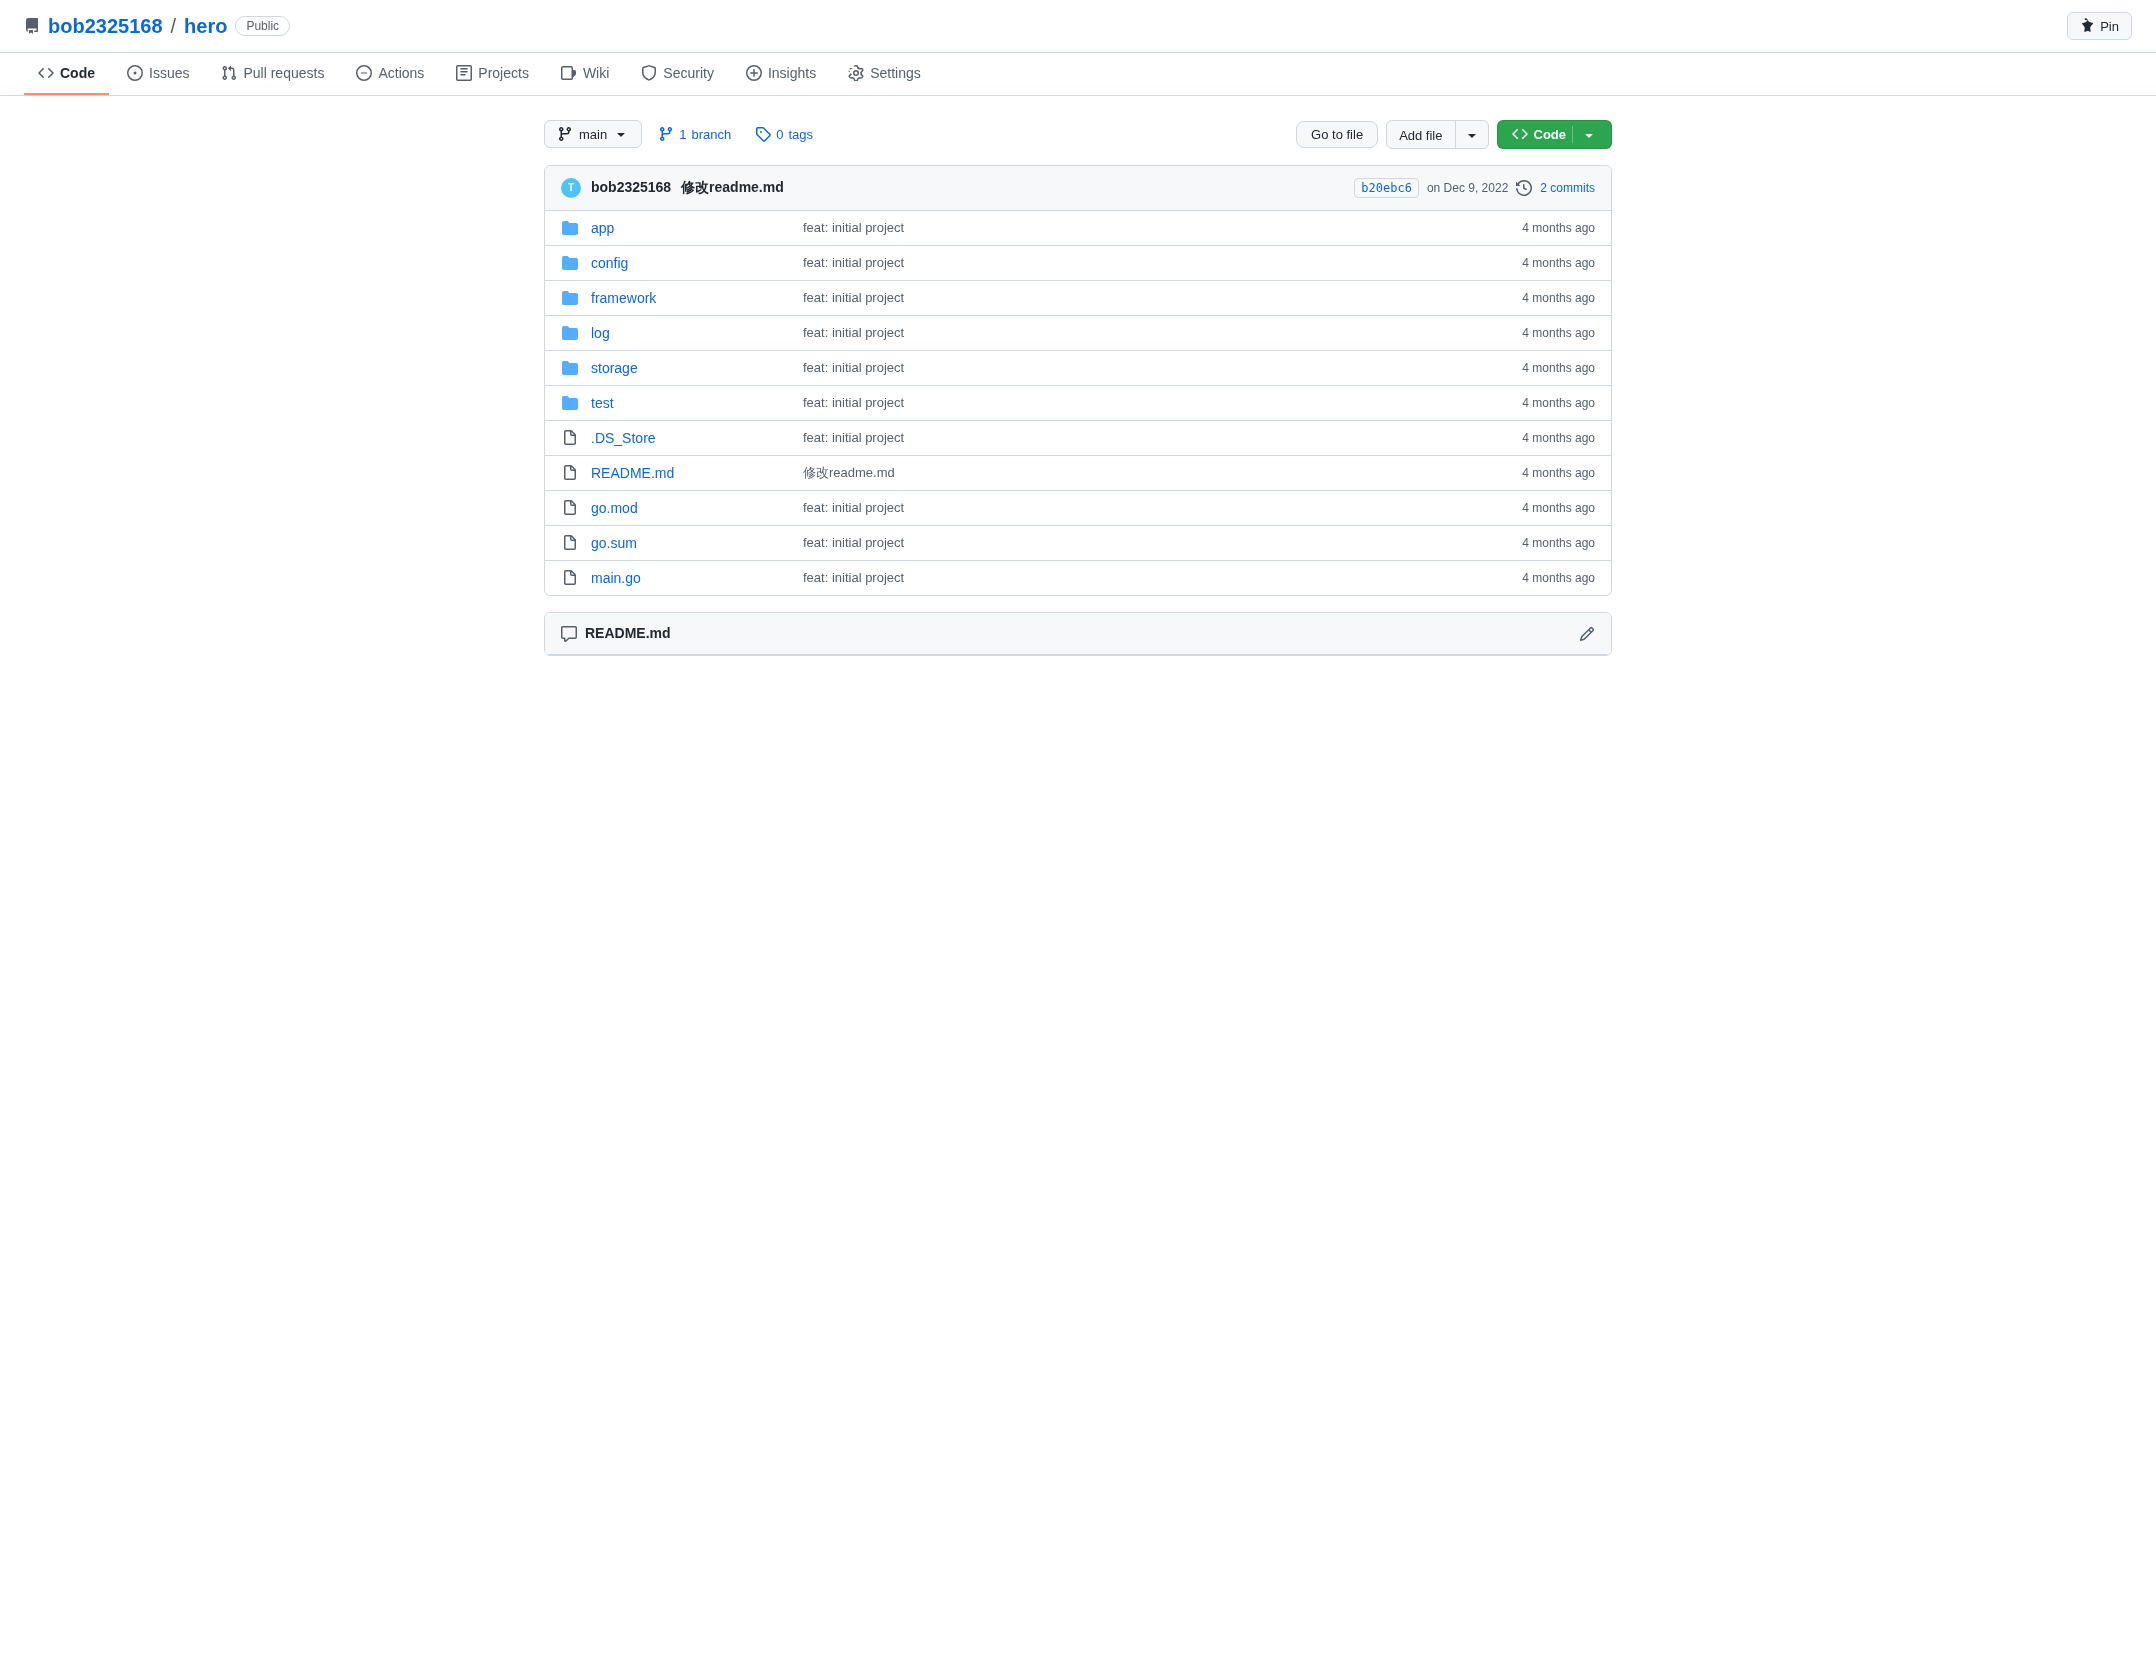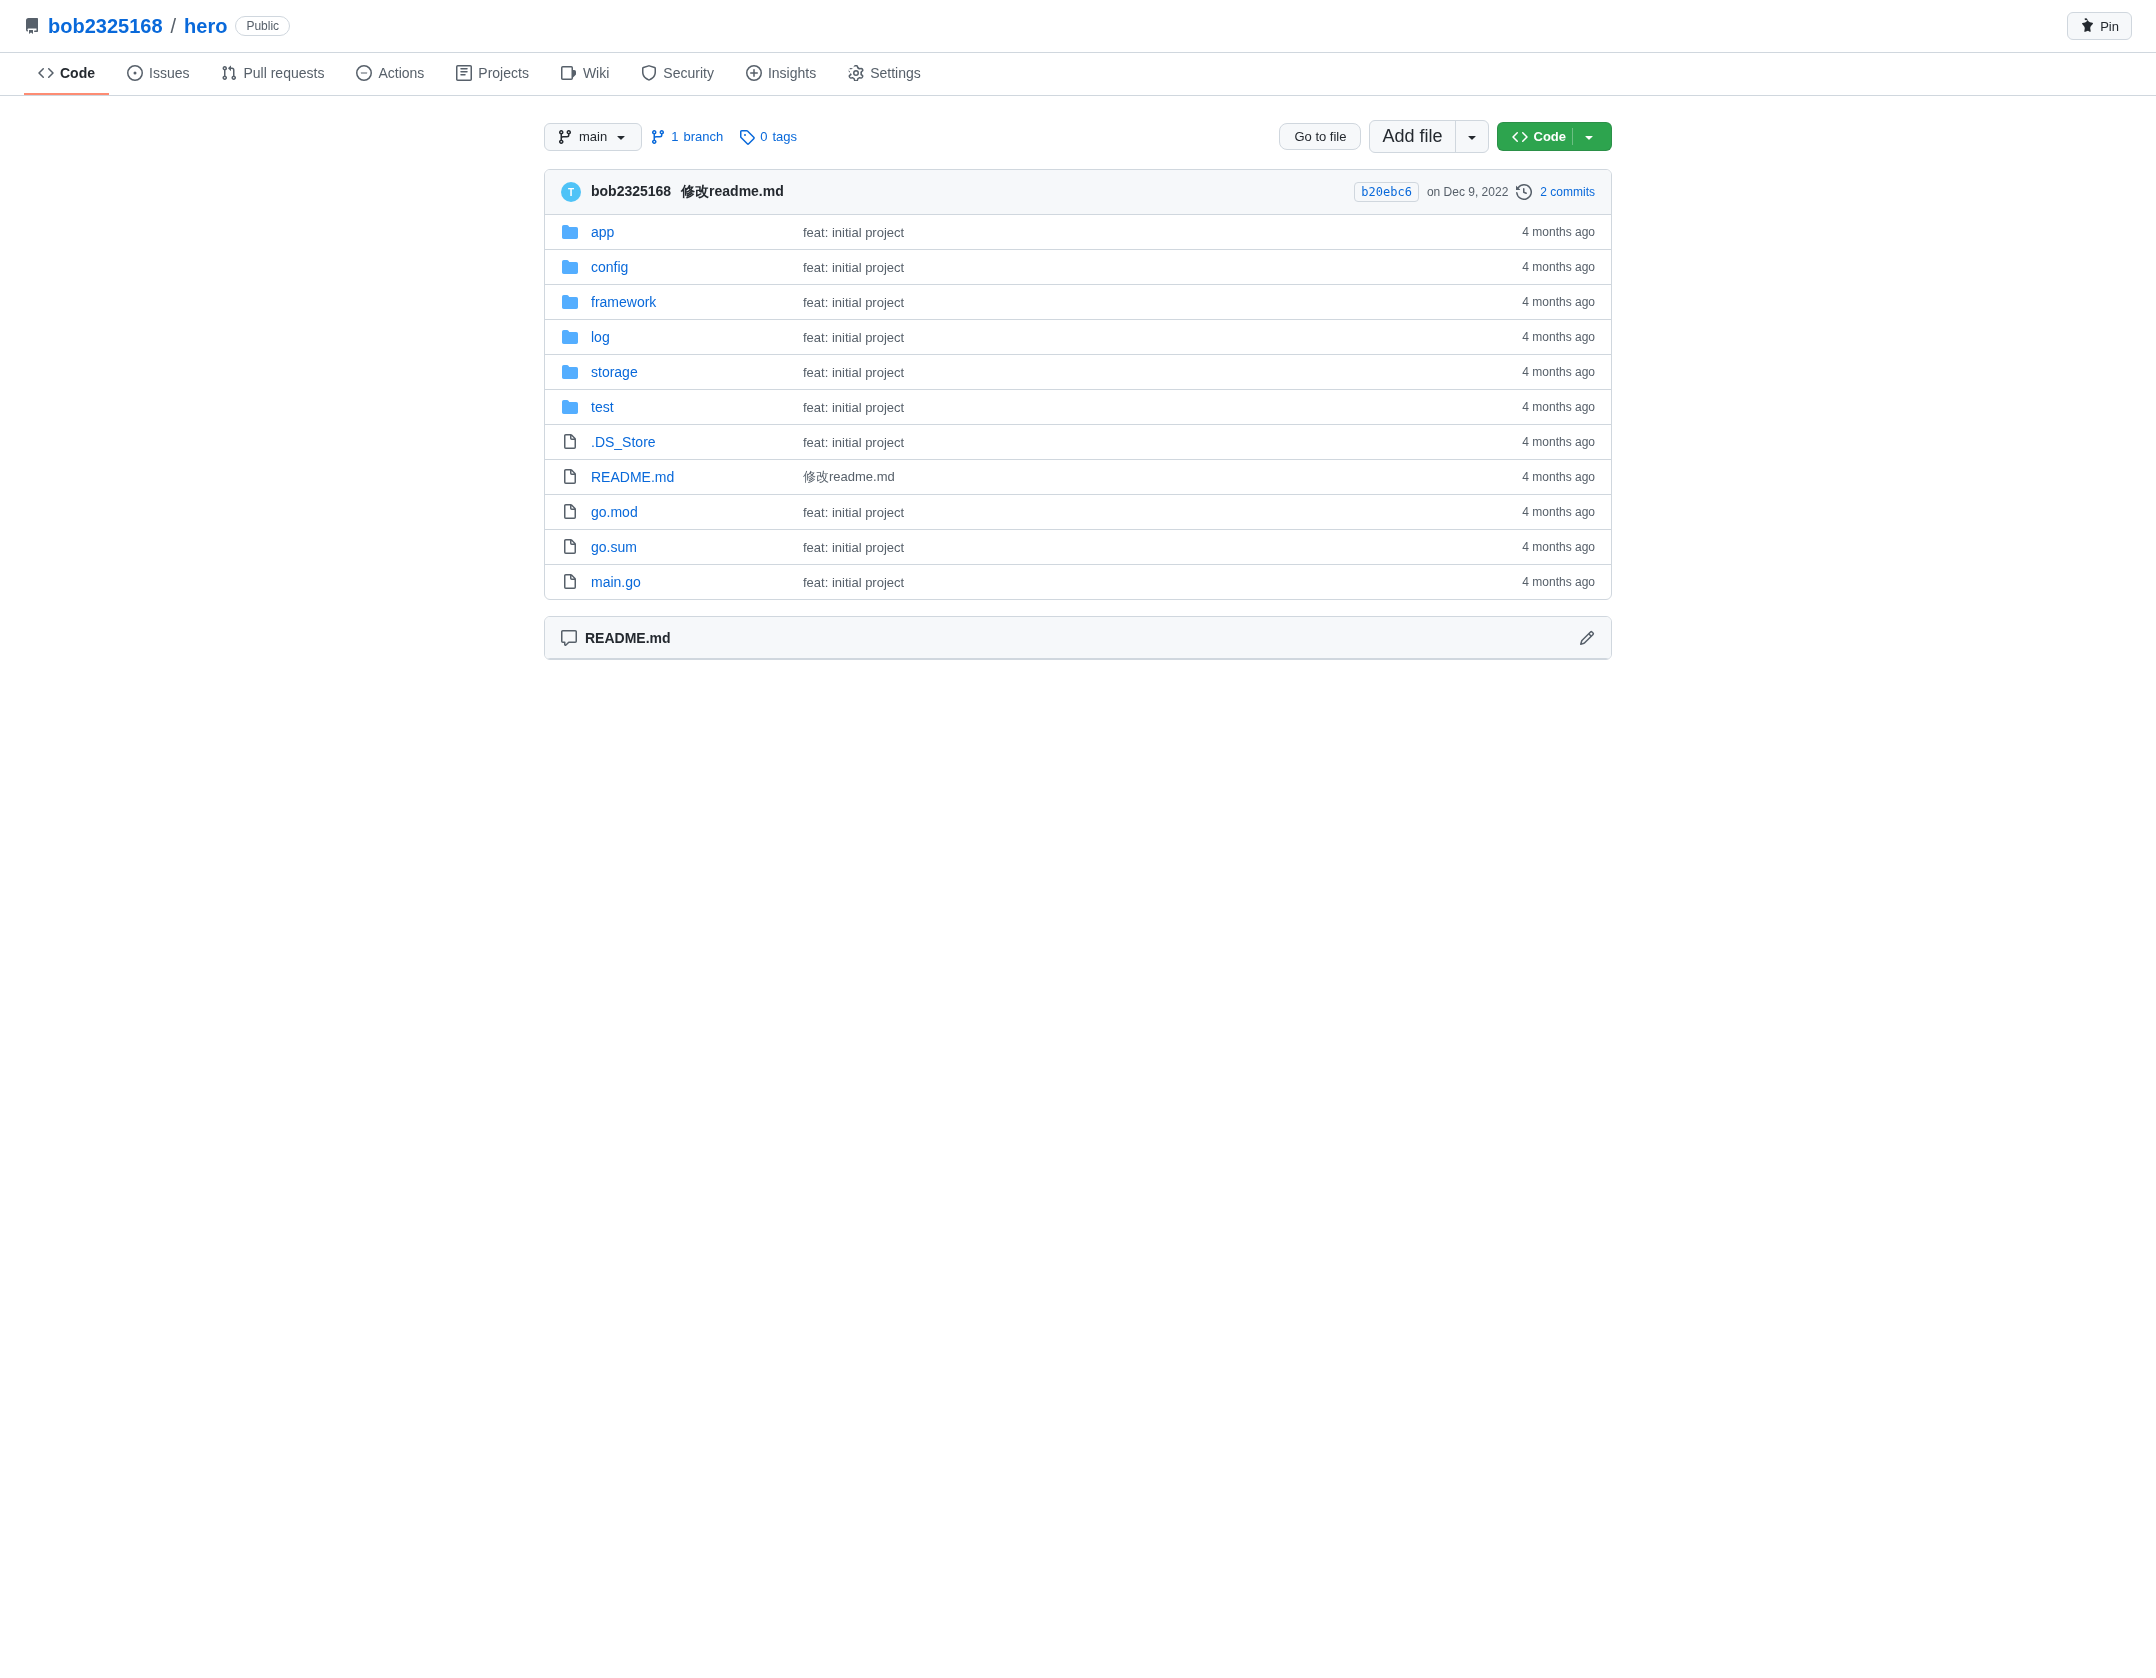--- a/index.html
+++ b/index.html
@@ -96,20 +96,21 @@
     .main-content {
       max-width: 1100px;
       margin: 0 auto;
       padding: 24px 16px;
     }
 
     
     .toolbar-row {
       display: flex;
       align-items: center;
+      gap: 8px;
       margin-bottom: 16px;
     }
     .branch-btn {
       display: flex;
       align-items: center;
       gap: 6px;
       border: 1px solid #d0d7de;
       border-radius: 6px;
       padding: 5px 12px;
       background: #f6f8fa;
@@ -145,21 +146,21 @@
       font-weight: 500;
     }
     .add-file-btn {
       display: flex;
       align-items: flex-end;
       gap: 0;
       border: 1px solid #d0d7de;
       border-radius: 6px;
       background: #f6f8fa;
       cursor: pointer;
-      font-size: 18px;
+      font-size: 13px;
       color: #24292f;
       font-weight: 500;
       overflow: hidden;
     }
     .add-file-btn .main-part {
       padding: 5px 12px;
     }
     .add-file-btn .caret-part {
       padding: 5px 8px;
       border-left: 1px solid #d0d7de;

